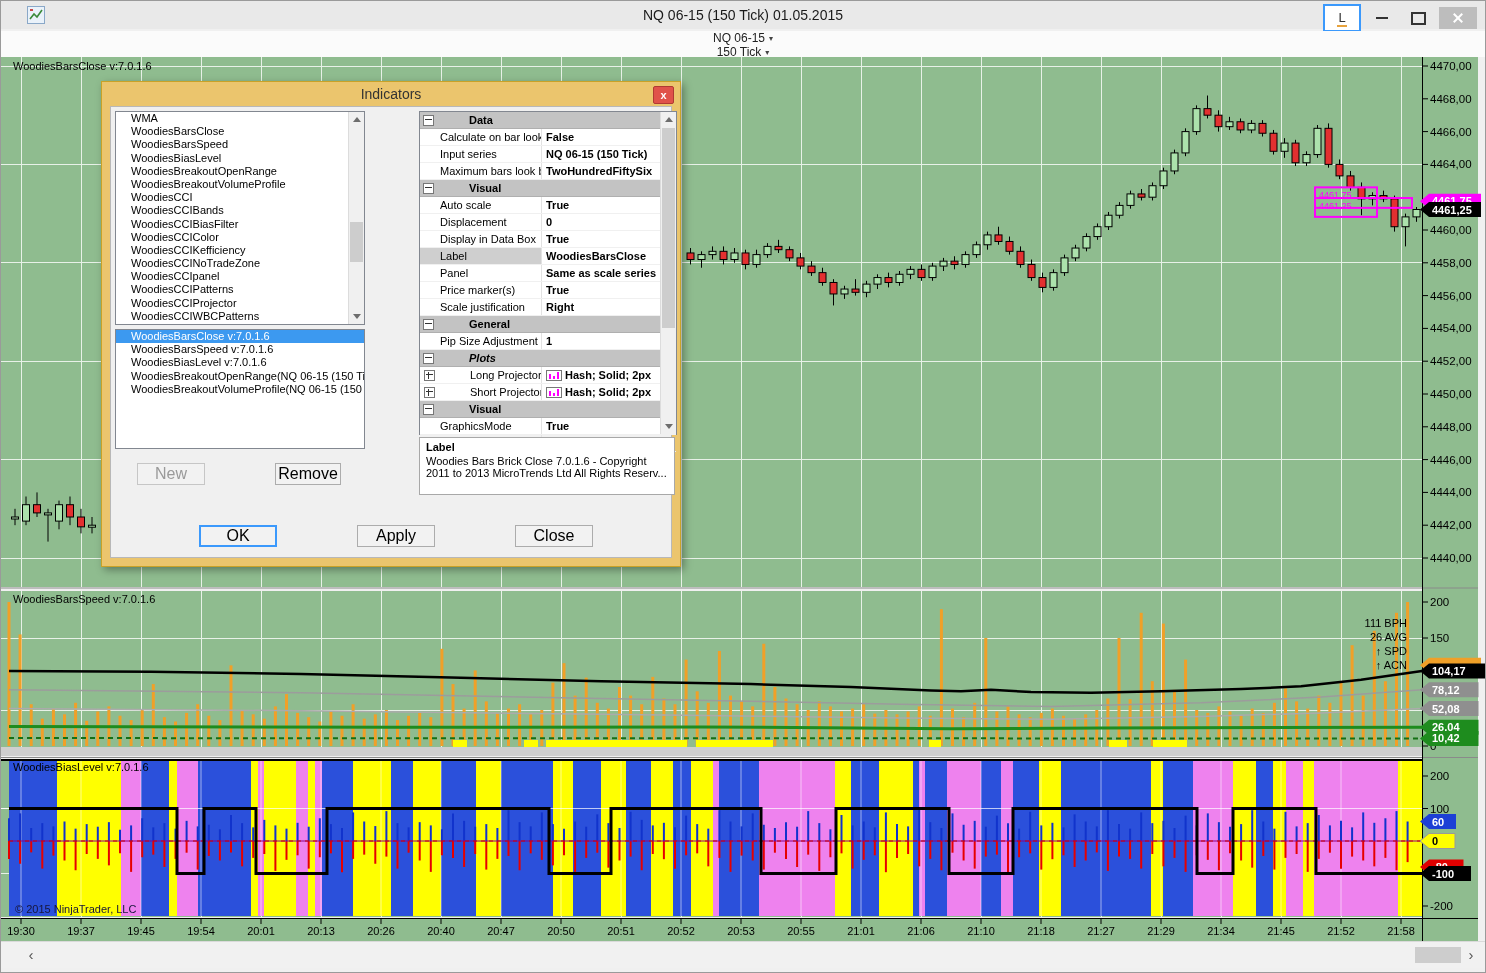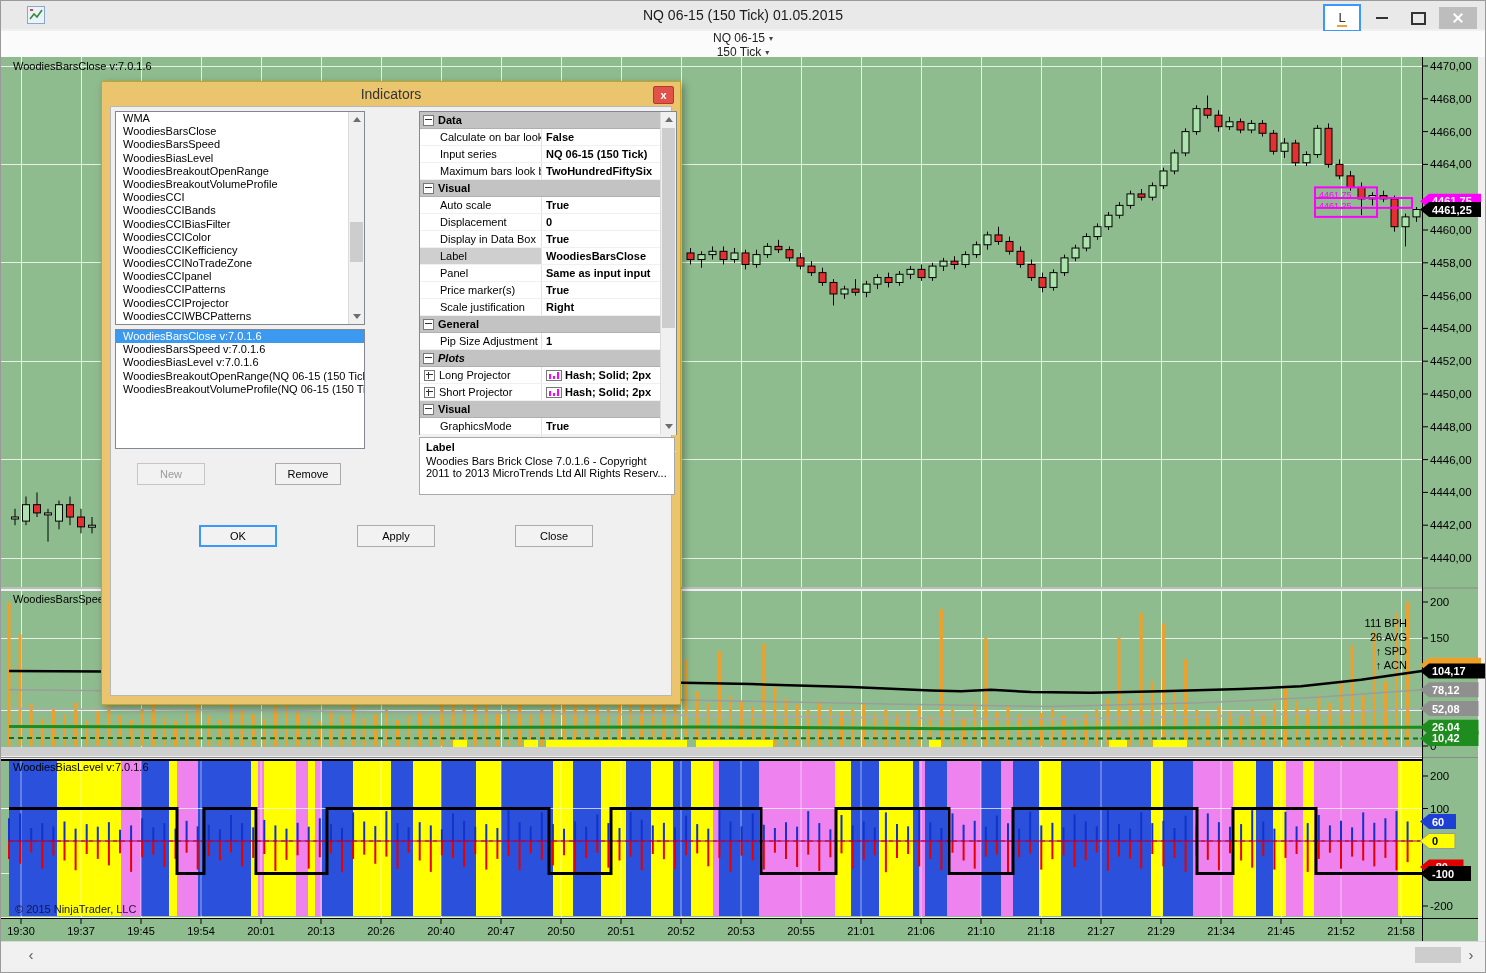--- a/index.html
+++ b/index.html
@@ -22,46 +22,46 @@
   .tb-item{display:flex;align-items:center;gap:4px;padding:0 6px;height:22px;cursor:default;}
   .caret{font-size:8px;color:#444;}
   .tb-sep{width:1px;height:18px;background:#DCDCDC;margin:0 3px;}
   .tb-ic{width:19px;height:19px;display:flex;align-items:center;justify-content:center;}
   svg text{font-family:"Liberation Sans",sans-serif;}
   #chart{position:absolute;left:0;top:56px;}
   .hscroll{position:absolute;left:0;top:940px;width:1486px;height:26px;background:#F1F1F1;border-top:1px solid #DADADA;}
   .hs-arrow{position:absolute;top:4px;font-size:15px;color:#555;width:16px;text-align:center;}
   .hs-thumb{position:absolute;left:1414px;top:5px;width:46px;height:16px;background:#CDCDCD;}
   
-  .dlg{position:absolute;left:100px;top:80px;width:580px;height:624px;background:#EBC56D;border:1px solid #C9A227;box-shadow:3px 3px 8px rgba(0,0,0,0.35);box-sizing:border-box;}
+  .dlg{position:absolute;left:100px;top:80px;width:580px;height:486px;background:#EBC56D;border:1px solid #C9A227;box-shadow:3px 3px 8px rgba(0,0,0,0.35);box-sizing:border-box;}
   .dlg-title{height:24px;display:flex;align-items:center;justify-content:center;font-size:14px;color:#333;}
   .dlg-x{position:absolute;top:4px;right:6px;width:19px;height:16px;background:#E0524A;border:1px solid #B03A33;color:#fff;font-size:11px;font-weight:bold;display:flex;align-items:center;justify-content:center;border-radius:2px;}
   .dlg-body{position:absolute;left:8px;right:8px;top:24px;bottom:8px;background:#F0F0F0;border:1px solid #B8B8B8;}
   .listbox{position:absolute;background:#fff;border:1px solid #828790;font-size:11px;overflow:hidden;}
-  .li{height:13.2px;line-height:13.2px;padding-left:7px;white-space:nowrap;color:#000;}
+  .li{height:13.2px;line-height:13.2px;padding-left:15px;white-space:nowrap;color:#000;}
   .li.sel{background:#3C99F0;color:#fff;}
   .vsb{position:absolute;top:0;right:0;width:15px;height:100%;background:#F0F0F0;border-left:1px solid #DCDCDC;}
   .vsb .arr{position:absolute;left:0;width:15px;height:15px;background:#F0F0F0;}
   .vsb .arr::before{content:"";position:absolute;left:4px;border-left:4px solid transparent;border-right:4px solid transparent;}
   .vsb .up::before{top:5px;border-bottom:5px solid #6d6d6d;}
   .vsb .dn{bottom:0;} .vsb .dn::before{bottom:5px;border-top:5px solid #6d6d6d;}
   .vsb .thumb{position:absolute;left:1px;width:13px;background:#CDCDCD;}
   .props{position:absolute;background:#fff;border:1px solid #828790;font-size:11px;}
   .prow{height:16px;display:flex;align-items:center;border-bottom:1px solid #F0F0F0;overflow:hidden;}
   .phead{background:#C3C3C3;font-weight:bold;border-bottom:1px solid #afafaf;}
-  .pl{width:122px;flex:none;display:flex;align-items:center;height:100%;padding-left:20px;box-sizing:border-box;border-right:1px solid #E2E2E2;white-space:nowrap;overflow:hidden;}
+  .pl{width:122px;flex:none;display:flex;align-items:center;height:100%;padding-left:20px;box-sizing:border-box;border-right:1px solid #E2E2E2;white-space:nowrap;overflow:hidden;gap:31px;}
   .pl.selrow{background:#CFCFCF;}
   .pv{flex:1;display:flex;align-items:flex-end;gap:3px;font-weight:bold;padding-left:4px;white-space:nowrap;overflow:hidden;}
   .exp{width:9px;height:9px;border:1px solid #777;background:#fff;position:relative;flex:none;margin-right:4px;margin-left:-16px;}
   .exp::before{content:"";position:absolute;left:1px;right:1px;top:3px;height:1px;background:#333;}
   .exp.plus::after{content:"";position:absolute;top:1px;bottom:1px;left:3px;width:1px;background:#333;}
   .phead .exp{margin-left:-17px;}
   .desc{position:absolute;background:#fff;border:1px solid #A8A8A8;font-size:11px;padding:3px 6px;box-sizing:border-box;overflow:hidden;}
   .desc b{display:block;margin-bottom:2px;}
-  .wbtn{position:absolute;height:22px;background:#F2F2F2;border:1px solid #ACACAC;font-size:11px;color:#000;display:flex;align-items:center;justify-content:center;box-sizing:border-box;}
+  .wbtn{position:absolute;height:22px;background:#F2F2F2;border:1px solid #ACACAC;font-size:16px;color:#000;display:flex;align-items:center;justify-content:center;box-sizing:border-box;}
   .wbtn.primary{border:2px solid #3B99FC;}
   .wbtn.disabled{color:#9a9a9a;border-color:#C6C6C6;}
 </style>
 </head>
 <body>
 
 <div class="window">
 
   <div class="titlebar">
     <svg class="app-icon" viewBox="0 0 18 18">
@@ -1179,21 +1179,21 @@
             </div>
             <div class="pv">
               <span>WoodiesBarsClose</span>
             </div>
           </div>
           <div class="prow">
             <div class="pl">
               <span>Panel</span>
             </div>
             <div class="pv">
-              <span>Same as input input</span>
+              <span>Same as scale series</span>
             </div>
           </div>
           <div class="prow">
             <div class="pl">
               <span>Price marker(s)</span>
             </div>
             <div class="pv">
               <span>True</span>
             </div>
           </div>

